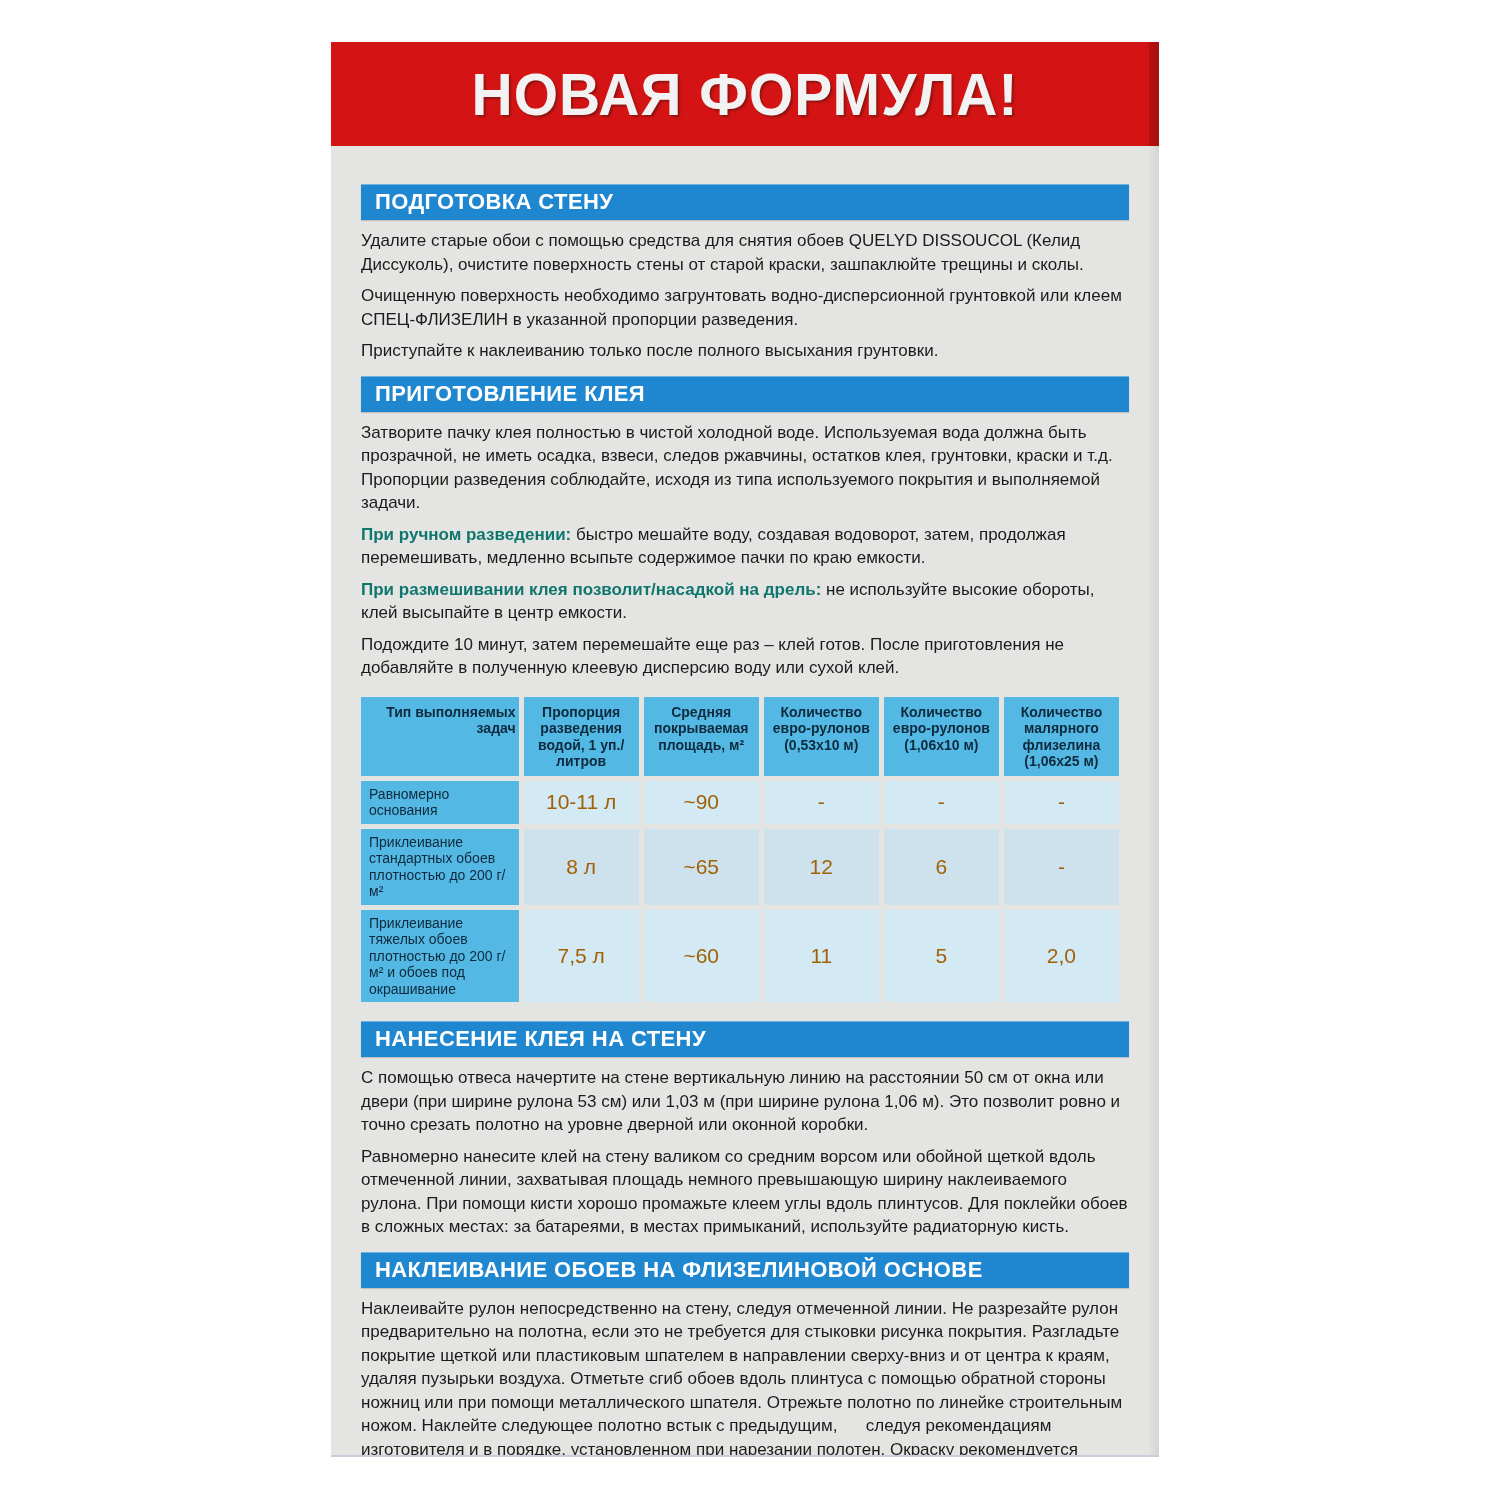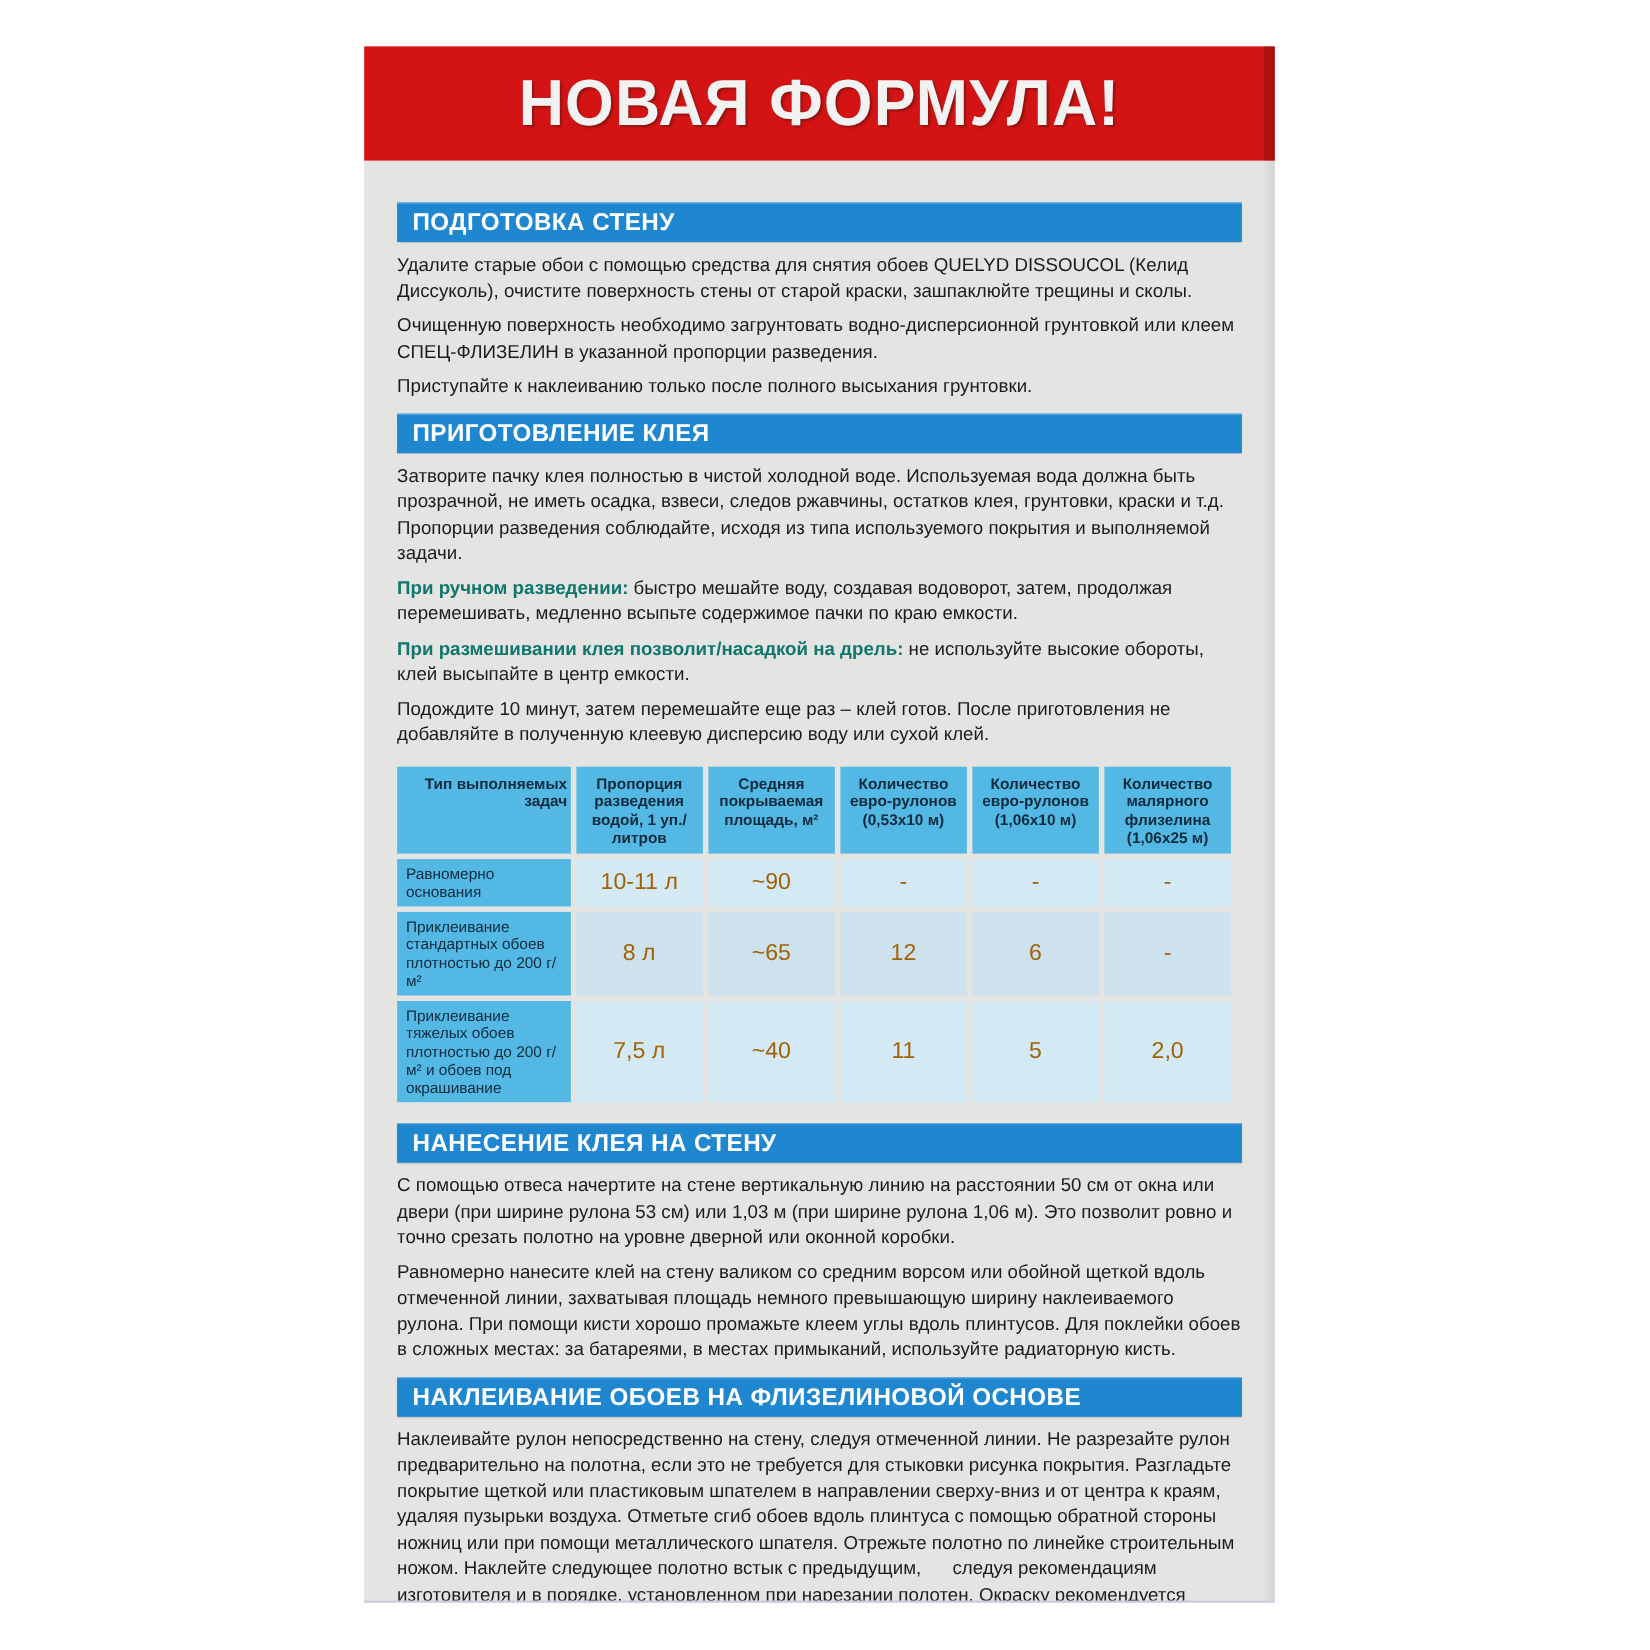--- a/index.html
+++ b/index.html
@@ -138,21 +138,21 @@
             <td class="label">Приклеивание стандартных обоев плотностью до 200 г/м²</td>
             <td class="val">8 л</td>
             <td class="val">~65</td>
             <td class="val">12</td>
             <td class="val">6</td>
             <td class="val">-</td>
           </tr>
           <tr class="r2">
             <td class="label">Приклеивание тяжелых обоев плотностью до 200 г/м² и обоев под окрашивание</td>
             <td class="val">7,5 л</td>
-            <td class="val">~40</td>
+            <td class="val">~60</td>
             <td class="val">11</td>
             <td class="val">5</td>
             <td class="val">2,0</td>
           </tr>
         </tbody>
       </table>
     </div>
 
     <div class="section">
       <div class="bar">

